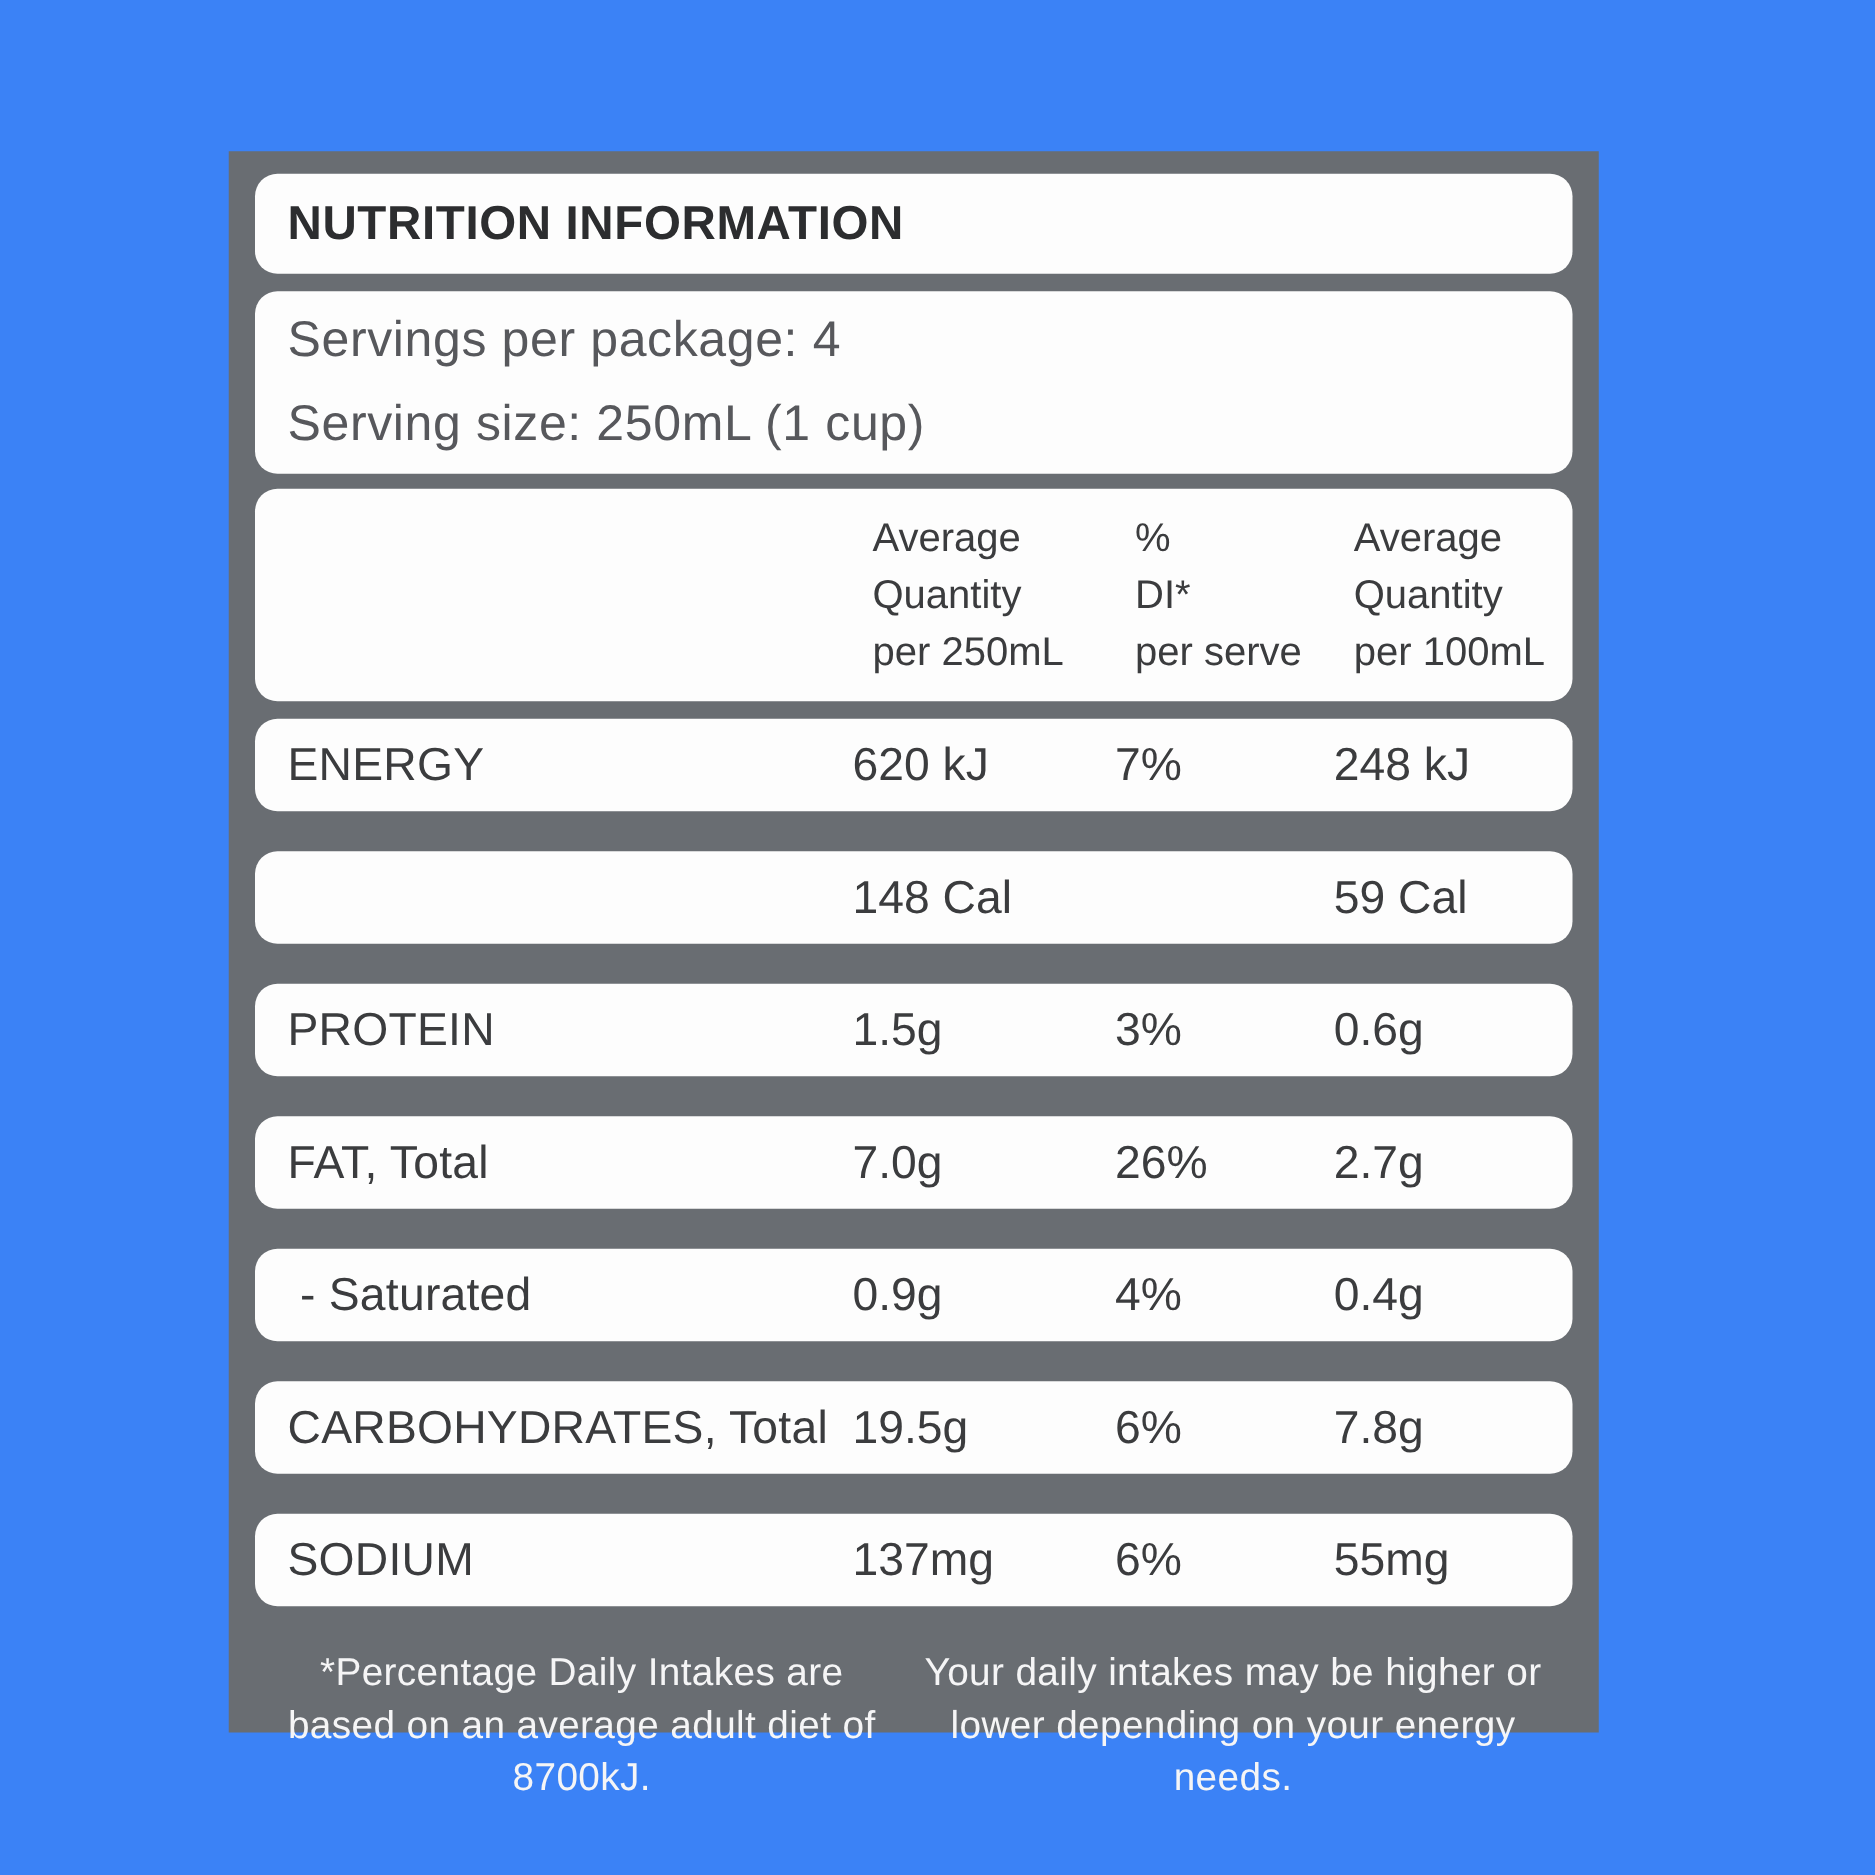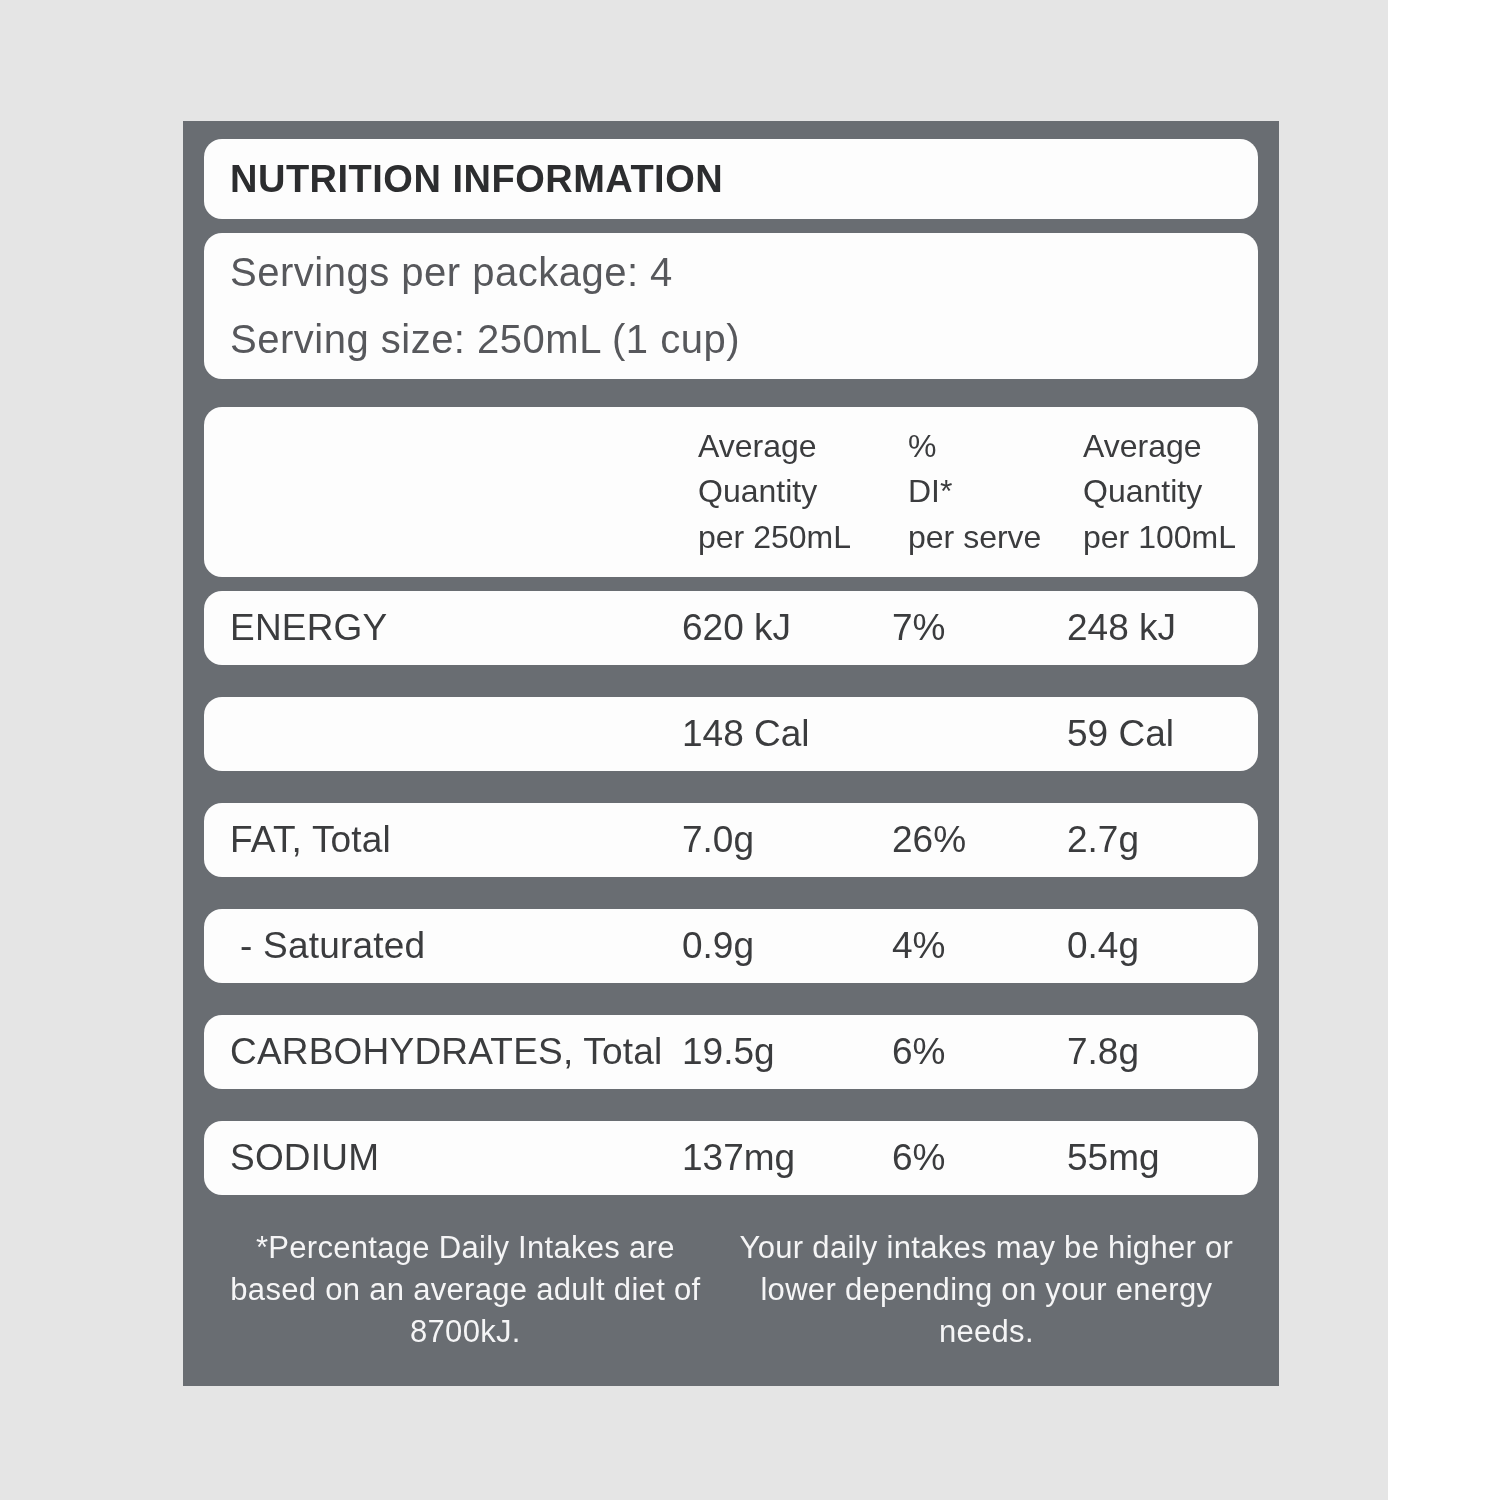--- a/index.html
+++ b/index.html
@@ -3,23 +3,23 @@
 <meta charset="utf-8">
 <style>
   html, body {
     margin: 0;
     padding: 0;
     background: #ffffff;
     font-family: "Liberation Sans", sans-serif;
   }
   .stage {
     position: relative;
-    width: 1388px;
+    width: 1500px;
     height: 1500px;
-    background: #e5e5e5;
+    background: #3b82f6;
     overflow: hidden;
   }
   .panel {
     position: absolute;
     left: 183px;
     top: 121px;
     width: 1096px;
     height: 1265px;
     background: #696d72;
     box-sizing: border-box;
@@ -39,21 +39,21 @@
     display: flex;
     align-items: center;
     padding-left: 26px;
     font-size: 38px;
     font-weight: bold;
     letter-spacing: 0.5px;
     color: #2c2d2f;
   }
   .serving-row {
     height: 146px;
-    margin-bottom: 28px;
+    margin-bottom: 12px;
     display: flex;
     flex-direction: column;
     justify-content: center;
     gap: 22px;
     padding-left: 26px;
     font-size: 40px;
     color: #57585c;
     letter-spacing: 0.5px;
   }
   .grid {
@@ -129,20 +129,26 @@
       <div>248 kJ</div>
     </div>
 
     <div class="row grid data-row">
       <div class="label"></div>
       <div>148 Cal</div>
       <div></div>
       <div>59 Cal</div>
     </div>
 
+    <div class="row grid data-row">
+      <div class="label">PROTEIN</div>
+      <div>1.5g</div>
+      <div>3%</div>
+      <div>0.6g</div>
+    </div>
 
     <div class="row grid data-row">
       <div class="label">FAT, Total</div>
       <div>7.0g</div>
       <div>26%</div>
       <div>2.7g</div>
     </div>
 
     <div class="row grid data-row sub">
       <div class="label">- Saturated</div>

